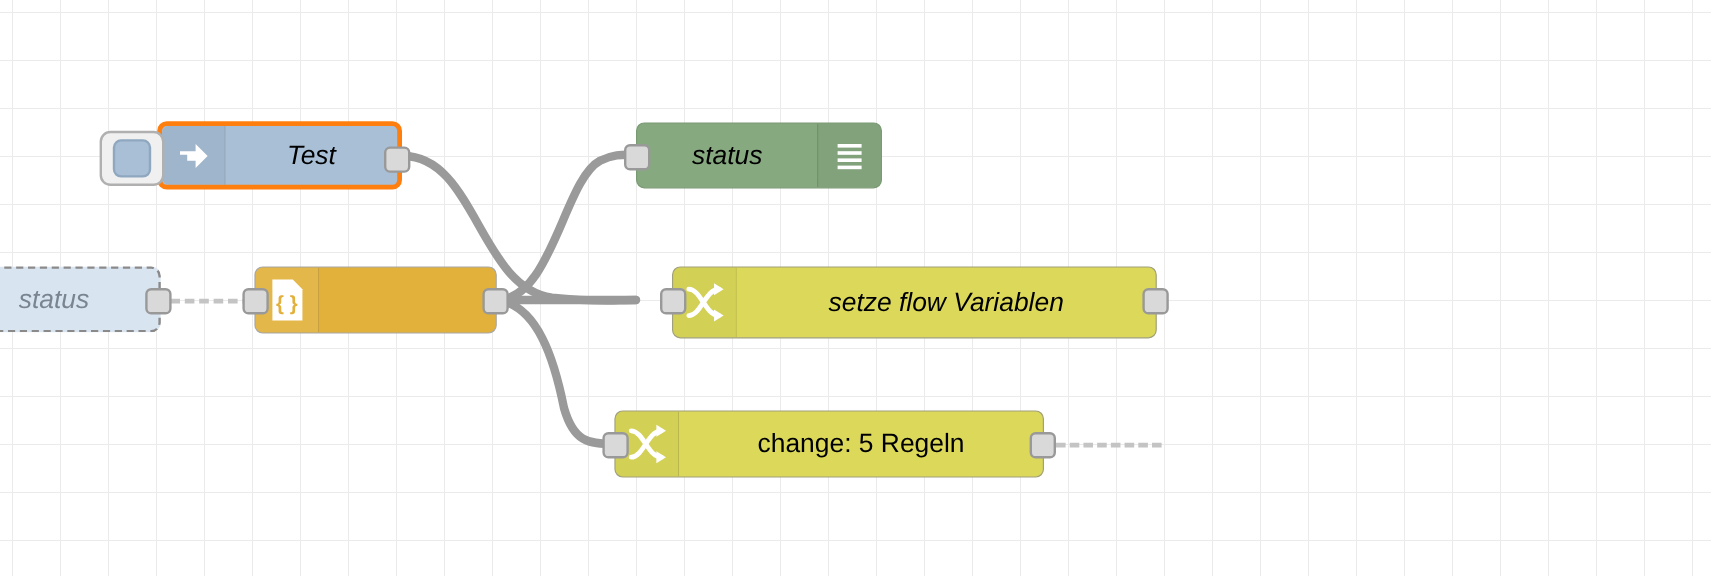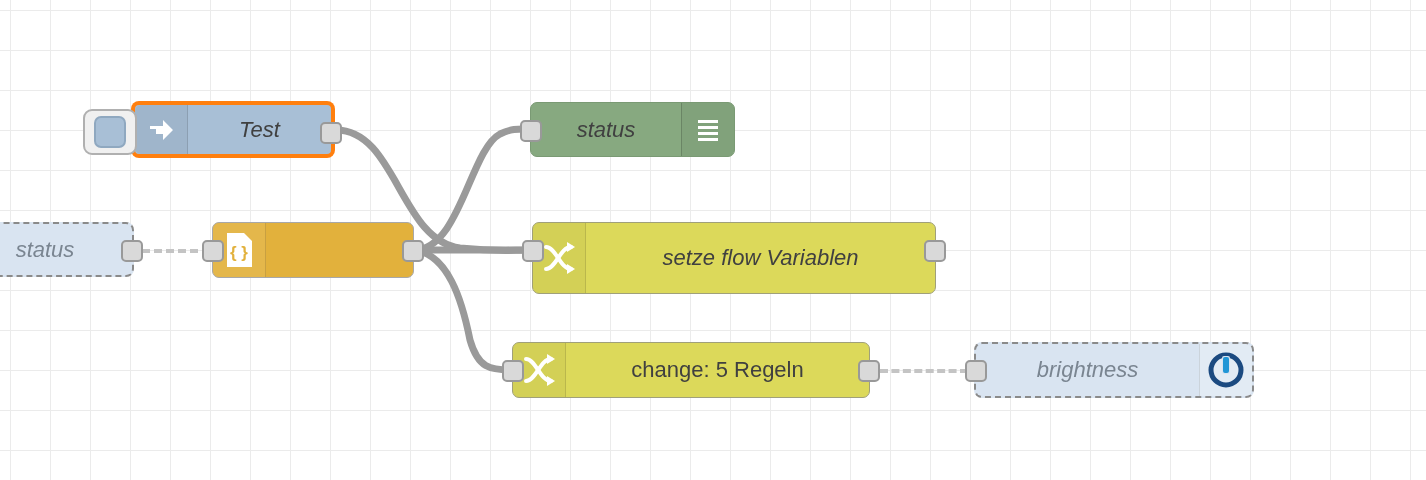--- a/index.html
+++ b/index.html
@@ -48,21 +48,21 @@
     border-top-left-radius: 6px;
     border-bottom-left-radius: 6px;
     background: rgba(0,0,0,0.05);
   }
   .node .label {
     flex: 1 1 auto;
     display: flex;
     align-items: center;
     justify-content: center;
     font-size: 22px;
-    color: #404040;
+    color: #000000;
     padding: 0 12px;
     white-space: nowrap;
   }
   .node .label.italic { font-style: italic; }
 
   
   .port {
     position: absolute;
     width: 22px;
     height: 22px;
@@ -229,21 +229,21 @@
     <div class="icon-box">
       <svg class="icon" width="34" height="38" viewBox="0 0 34 38">
         <path d="M5 2 H22 L30 10 V36 H5 Z" fill="#ffffff"></path>
         <text x="17" y="27" font-family="Liberation Sans, sans-serif" font-size="17" font-weight="bold" fill="#e2b13c" text-anchor="middle">{ }</text>
       </svg>
     </div>
     <div class="port in" style="top:17px;"></div>
     <div class="port out" style="top:17px;"></div>
   </div>
 
-  <div class="node node-change" style="left:532px; top:222px; width:404px; height:72px;">
+  <div class="node node-change" style="left:560px; top:222px; width:404px; height:60px;">
     <div class="icon-box">
       <svg class="icon" width="34" height="34" viewBox="0 0 34 34">
         <g stroke="#ffffff" stroke-width="4" fill="none" stroke-linecap="round">
           <path d="M4 6 C14 6 18 28 29 28"></path>
           <path d="M4 28 C14 28 18 6 29 6"></path>
         </g>
         <path d="M25 1 L33 6 L25 11 Z" fill="#ffffff"></path>
         <path d="M25 23 L33 28 L25 33 Z" fill="#ffffff"></path>
       </svg>
     </div>
@@ -261,25 +261,14 @@
         </g>
         <path d="M25 1 L33 6 L25 11 Z" fill="#ffffff"></path>
         <path d="M25 23 L33 28 L25 33 Z" fill="#ffffff"></path>
       </svg>
     </div>
     <div class="label">change: 5 Regeln</div>
     <div class="port in" style="top:17px;"></div>
     <div class="port out" style="top:17px;"></div>
   </div>
 
-  <div class="node node-link" style="left:974px; top:342px; width:280px; height:56px;">
-    <div class="label">brightness</div>
-    <div class="icon-box">
-      <svg class="icon" width="38" height="38" viewBox="0 0 38 38">
-        <circle cx="19" cy="19" r="15" fill="none" stroke="#1b4a80" stroke-width="5"></circle>
-        <rect x="15" y="5" width="8" height="18" rx="2" fill="#d9e4f1"></rect>
-        <rect x="16" y="6" width="6" height="16" rx="2" fill="#2196d6"></rect>
-      </svg>
-    </div>
-    <div class="port in" style="top:16px;"></div>
-  </div>
 
 </div>
 
 </body></html>

